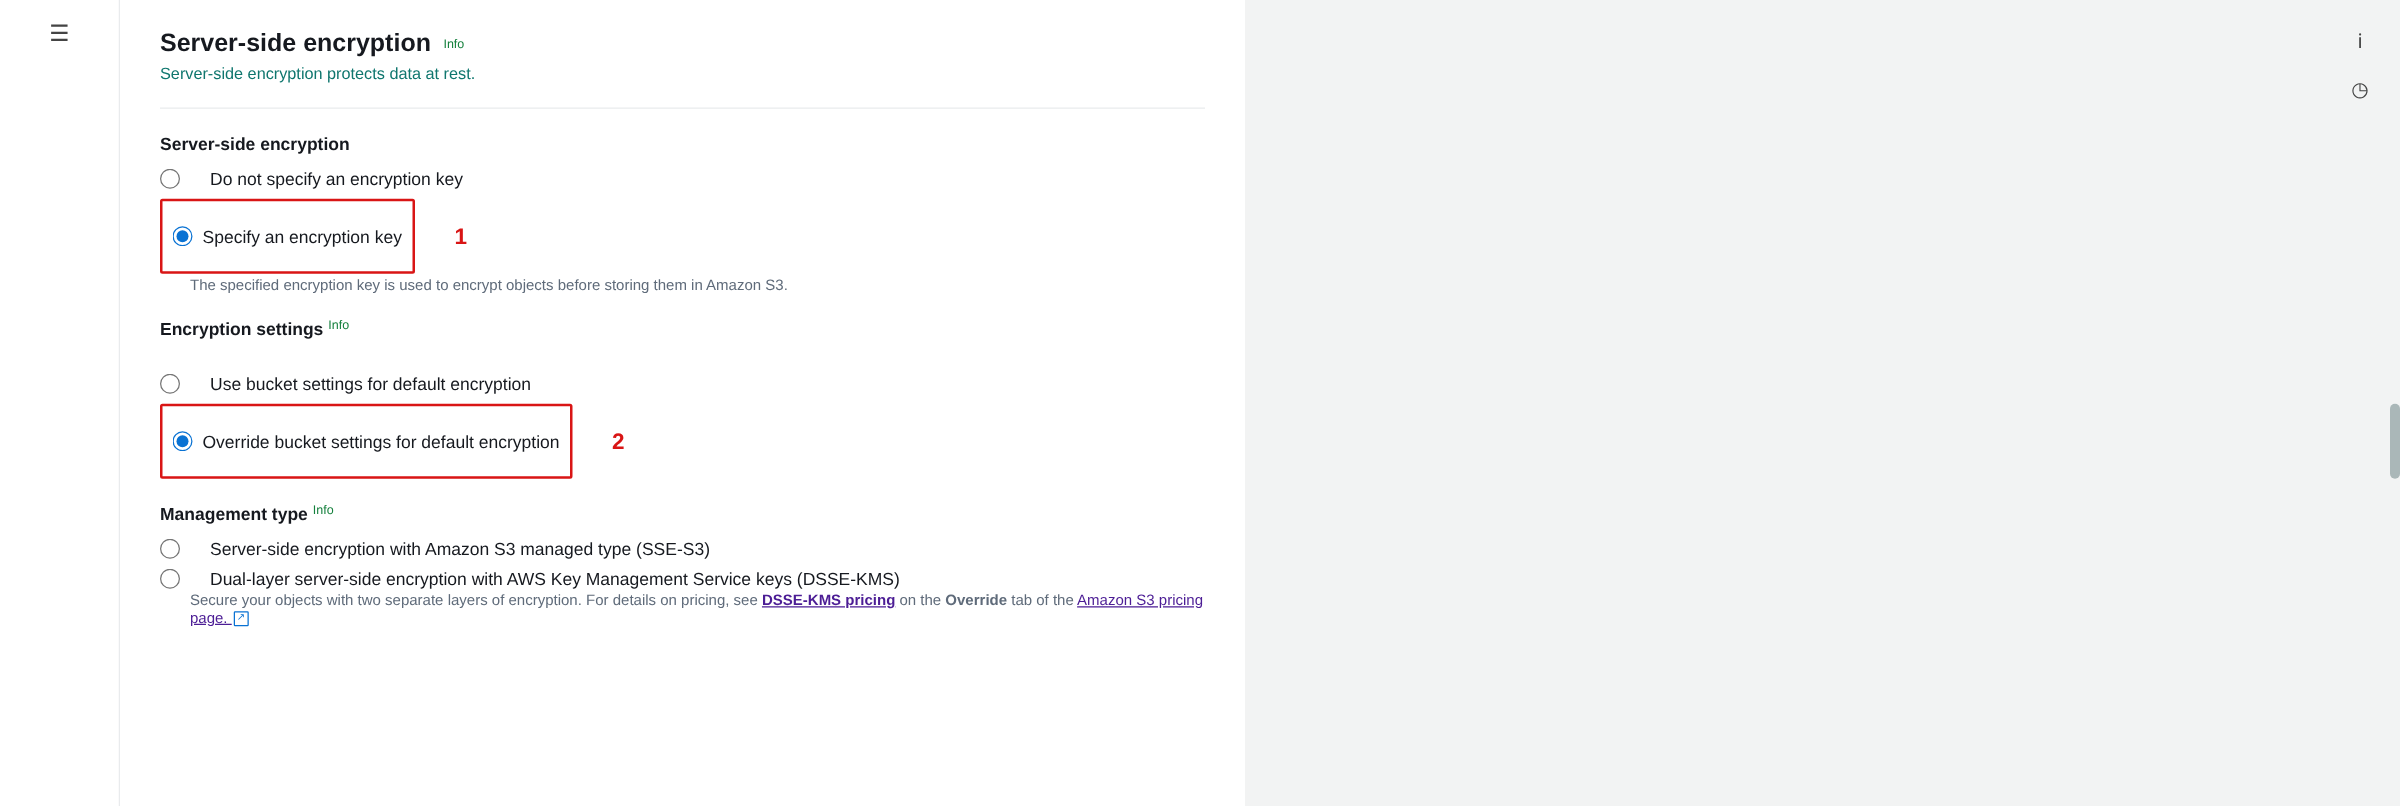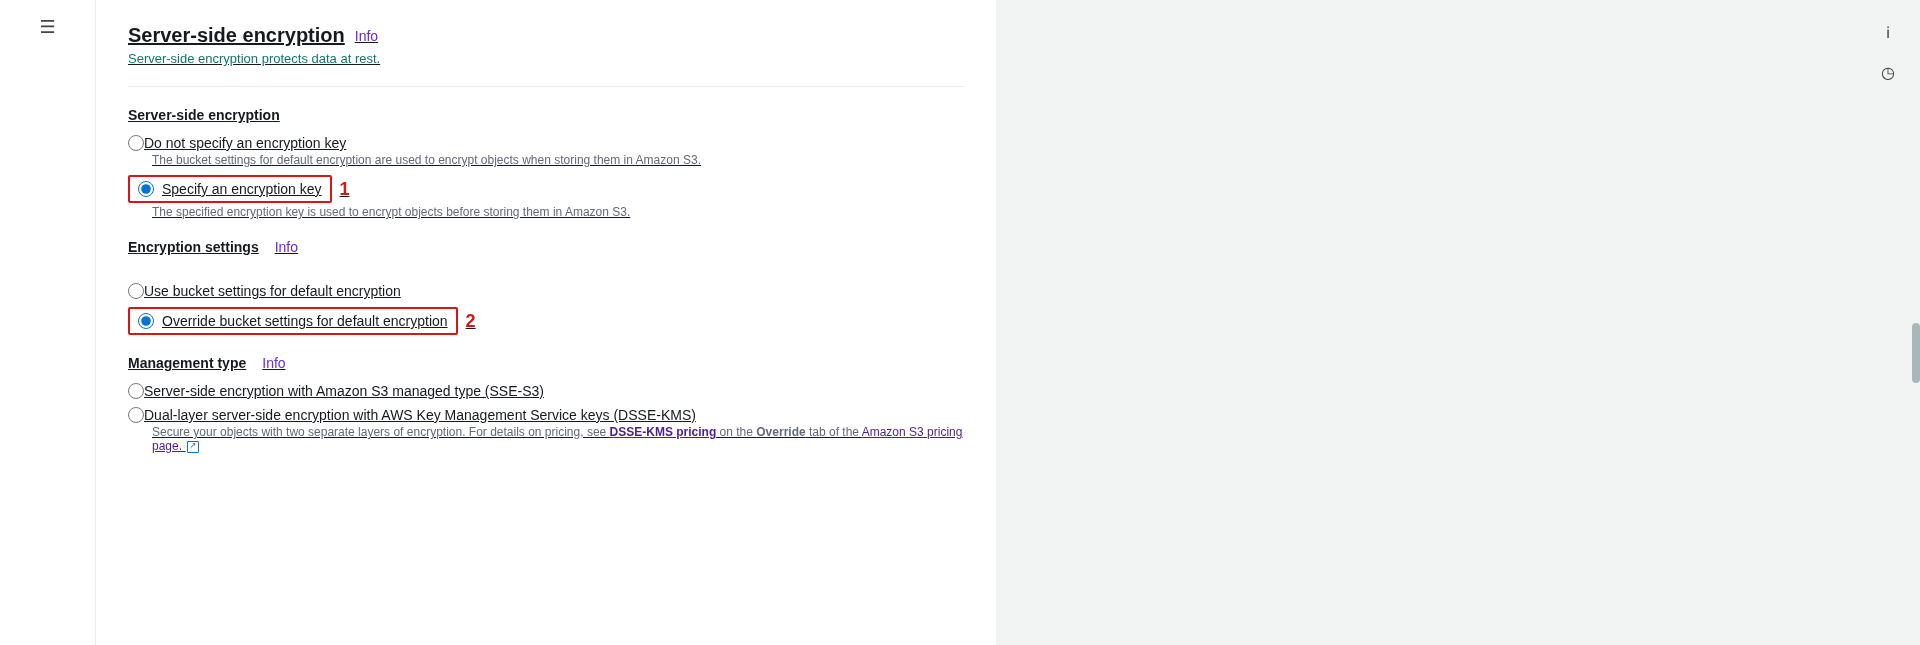--- a/index.html
+++ b/index.html
@@ -26,43 +26,42 @@
     }
     .hamburger {
       cursor: pointer;
       font-size: 18px;
       color: #444;
     }
     .main-content {
       flex: 1;
       overflow-y: auto;
       padding: 0;
-      text-decoration: underline;
     }
     .content-panel {
       background: #fff;
       margin: 0;
       padding: 24px 32px 32px 32px;
       min-height: 100%;
       max-width: 900px;
     }
     .panel-title-row {
       display: flex;
       align-items: center;
       gap: 10px;
       margin-bottom: 4px;
     }
     .panel-title {
       font-size: 20px;
       font-weight: 700;
       color: #16191f;
     }
     .info-link {
-      color: #6d28d9;
-      font-size: 14px;
+      color: #15803d;
+      font-size: 10px;
       cursor: pointer;
       text-decoration: none;
     }
     .panel-subtitle {
       font-size: 13px;
       color: #0f766e;
       margin-bottom: 20px;
     }
     .divider {
       border: none;
@@ -70,60 +69,60 @@
       margin: 16px 0 20px 0;
     }
     .section-title {
       font-size: 14px;
       font-weight: 600;
       color: #16191f;
       margin-bottom: 12px;
     }
     .section-title-row {
       display: flex;
-      align-items: flex-end;
-      gap: 16px;
+      align-items: flex-start;
+      gap: 4px;
       margin-bottom: 12px;
     }
     .radio-group {
       display: flex;
       flex-direction: column;
       gap: 8px;
       margin-bottom: 20px;
     }
     .radio-option {
       display: flex;
       flex-direction: column;
       gap: 2px;
     }
     .radio-label-row {
       display: flex;
       align-items: center;
-      gap: 0;
+      gap: 24px;
     }
     .radio-input {
       width: 16px;
       height: 16px;
       cursor: pointer;
       accent-color: #0972d3;
       flex-shrink: 0;
     }
     .radio-label {
       font-size: 14px;
       color: #16191f;
     }
     .radio-desc {
       font-size: 12px;
       color: #5f6b7a;
       margin-left: 24px;
     }
     .highlight-box {
       border: 2px solid #d91515;
       border-radius: 2px;
-      padding: 4px 8px;
+      padding: 20px 8px;
       display: inline-flex;
       align-items: center;
       gap: 8px;
     }
     .annotation-number {
       color: #d91515;
       font-size: 18px;
       font-weight: 700;
       margin-left: 8px;
     }
@@ -210,21 +209,20 @@
 
       <div>
         <div class="section-title">Server-side encryption</div>
         <div class="radio-group">
 
           <div class="radio-option">
             <div class="radio-label-row">
               <input type="radio" class="radio-input" name="sse" style="">
               <span class="radio-label">Do not specify an encryption key</span>
             </div>
-            <div class="radio-desc">The bucket settings for default encryption are used to encrypt objects when storing them in Amazon S3.</div>
           </div>
 
           <div class="radio-option">
             <div class="radio-label-row">
               <div class="highlight-box">
                 <input type="radio" class="radio-input" name="sse" checked="" style="">
                 <span class="radio-label">Specify an encryption key</span>
               </div>
               <span class="annotation-number">1</span>
             </div>

